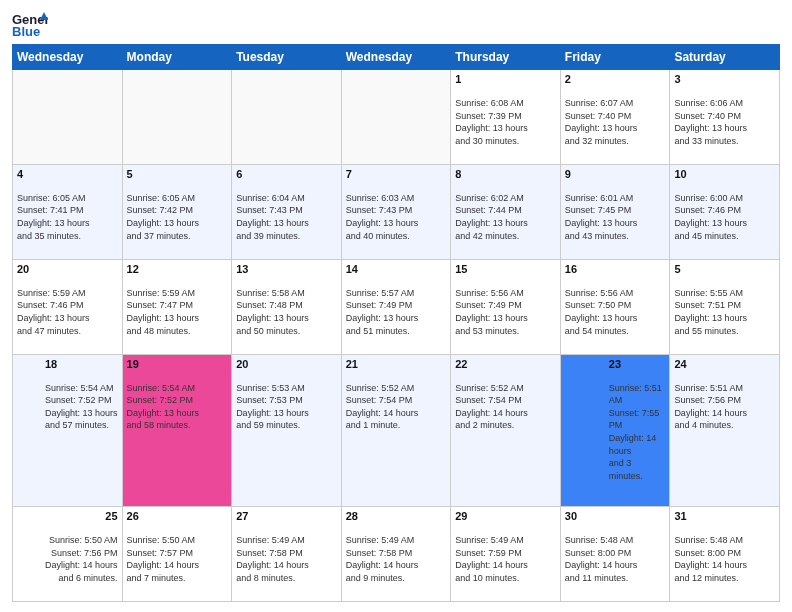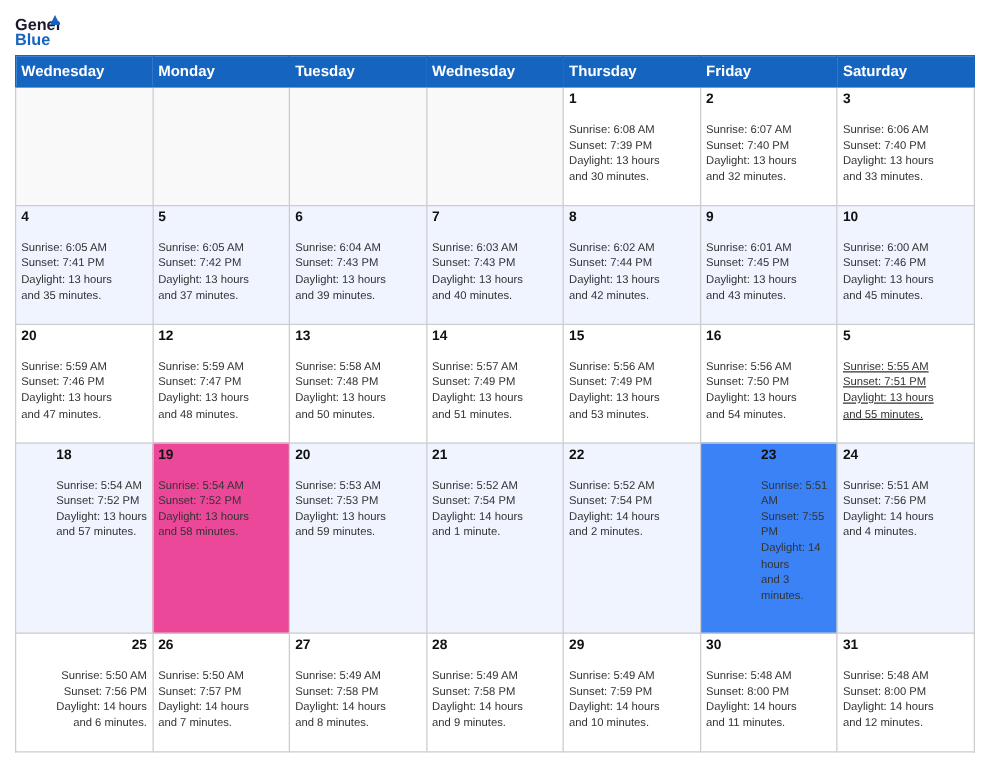--- a/index.html
+++ b/index.html
@@ -241,21 +241,21 @@
           </td>
           <td style="background: rgb(255, 255, 255);">
             <span class="day-num">16</span>
             <div class="day-info" style="white-space: pre-line;">Sunrise: 5:56 AM
 Sunset: 7:50 PM
 Daylight: 13 hours
 and 54 minutes.</div>
           </td>
           <td style="background: rgb(255, 255, 255);">
             <span class="day-num">5</span>
-            <div class="day-info" style="white-space: pre-line; text-decoration: underline;">Sunrise: 5:55 AM
+            <div class="day-info" style="white-space: pre-line;">Sunrise: 5:55 AM
 Sunset: 7:51 PM
 Daylight: 13 hours
 and 55 minutes.</div>
           </td>
         </tr>
         <tr>
           <td style="background: rgb(240, 244, 255); padding-left: 32px;">
             <span class="day-num">18</span>
             <div class="day-info" style="white-space: pre-line;">Sunrise: 5:54 AM
 Sunset: 7:52 PM

